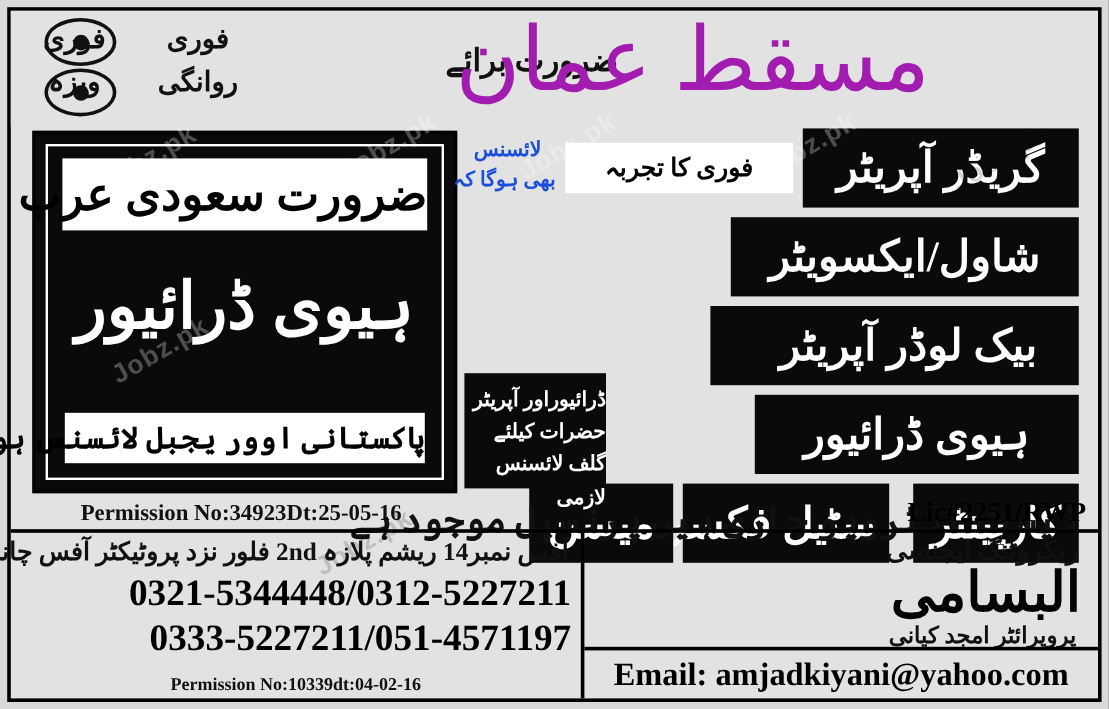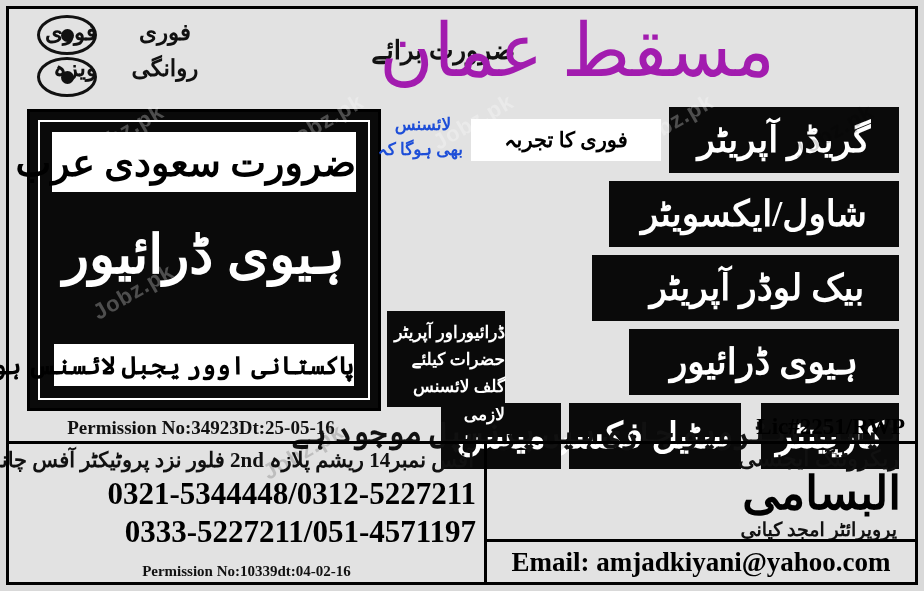--- a/index.html
+++ b/index.html
@@ -71,20 +71,21 @@
   }
   .banner-right-urgent {
     position: absolute;
     left: 18px;
     top: 6px;
     width: 70px;
     font-size: 23px;
     font-weight: bold;
     color: #111;
     direction: rtl;
+    text-align: center;
     line-height: 1.55;
   }
   .eye {
     position: absolute;
     width: 54px;
     height: 34px;
     border: 3px solid #111;
     border-radius: 50% / 50%;
   }
   .eye:before {

